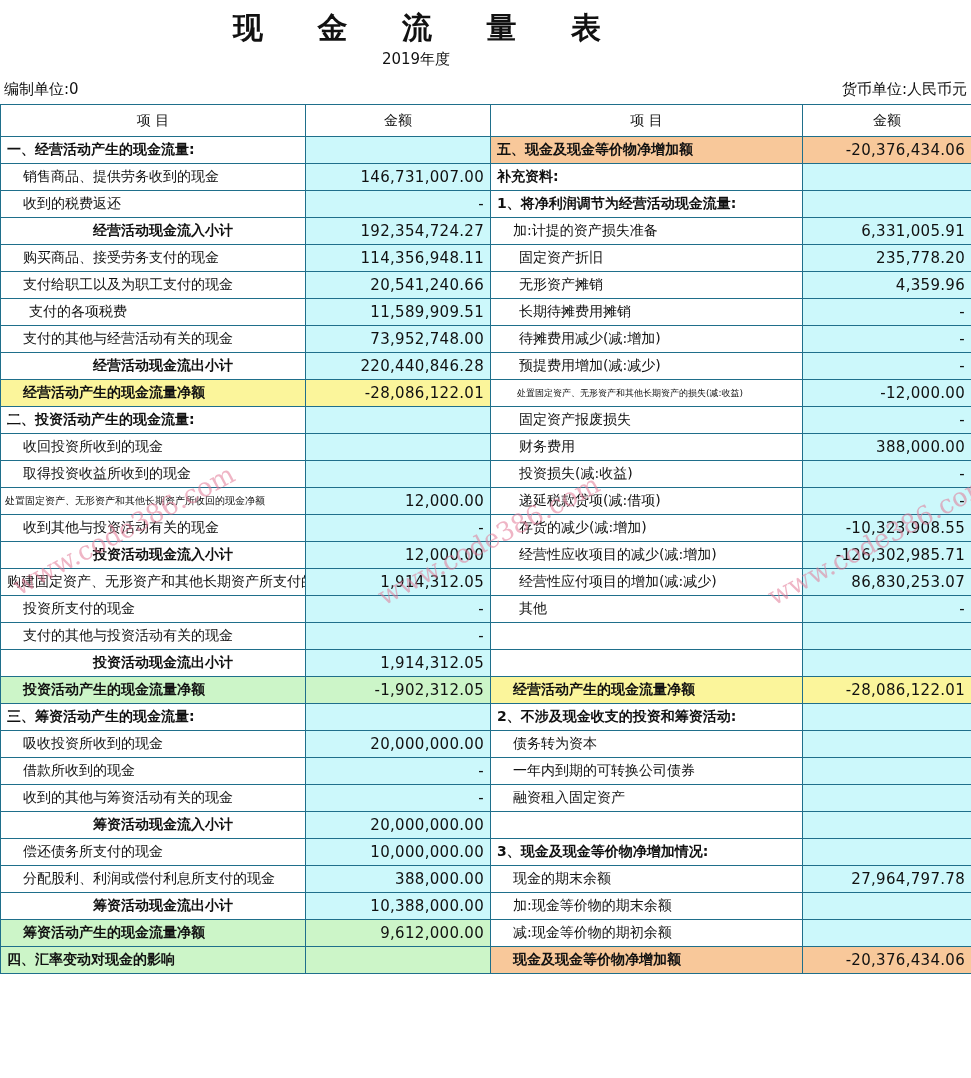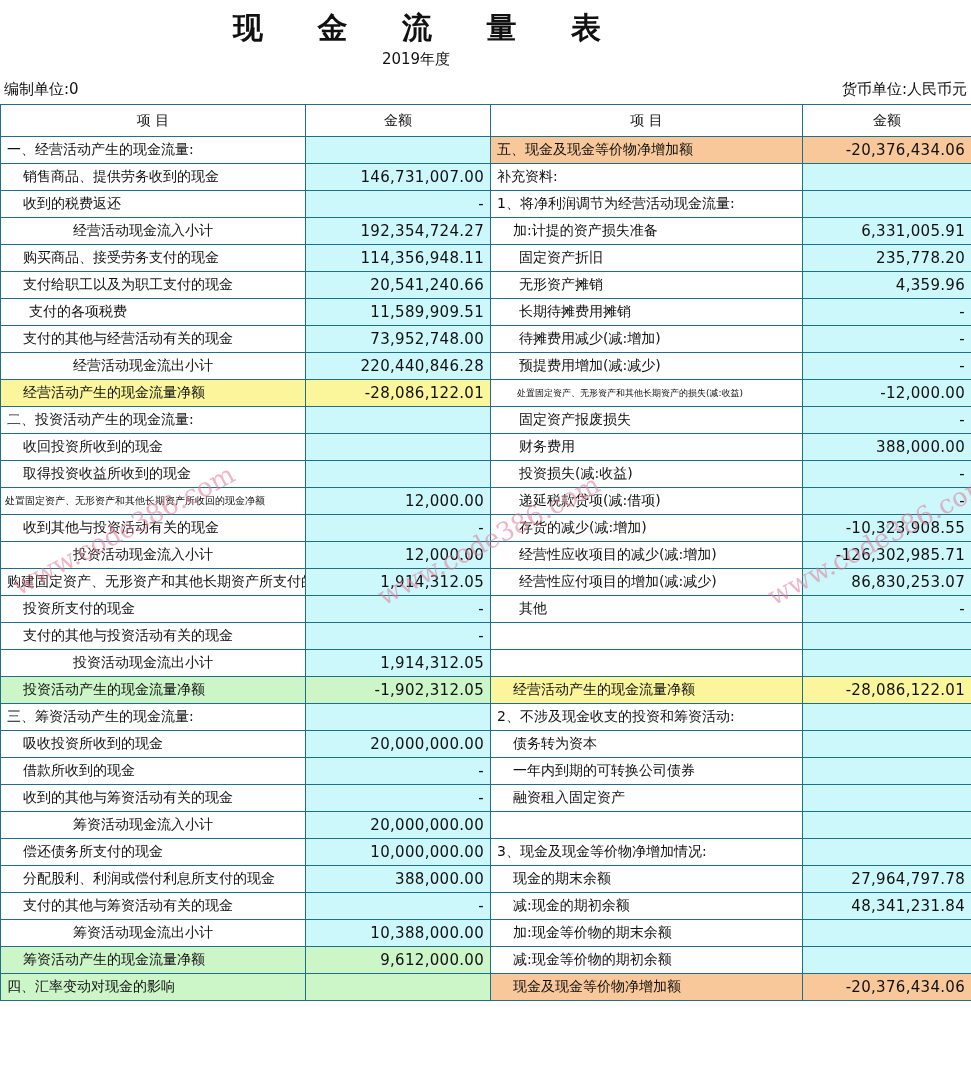--- a/index.html
+++ b/index.html
@@ -6,24 +6,24 @@
   body{width:971px;height:1078px;position:relative;overflow:hidden;font-family:"DejaVu Sans","Liberation Sans",sans-serif;color:#111;}
   .title{position:absolute;left:0;top:8px;width:834px;text-align:center;font-family:"DejaVu Serif","Liberation Serif",serif;font-weight:bold;font-size:30px;letter-spacing:22px;padding-left:22px;box-sizing:border-box;}
   .year{position:absolute;left:0;top:50px;width:832px;text-align:center;font-size:15px;}
   .unit-left{position:absolute;left:4px;top:80px;font-size:15px;}
   .unit-right{position:absolute;right:4px;top:80px;font-size:15px;}
   table{position:absolute;left:0;top:104px;width:971px;border-collapse:collapse;table-layout:fixed;}
   td{border:1px solid #1f6f8b;height:27px;padding:0 6px;font-size:14px;white-space:nowrap;overflow:hidden;box-sizing:border-box;}
   tr.head td{height:32px;text-align:center;font-size:14px;background:#fff;}
   td.amt{text-align:right;background:#ccf8fb;font-size:15px;letter-spacing:0.3px;}
   td.lbl{background:#fff;}
-  .b{font-weight:normal;margin-left:28px;}
+  .b{font-weight:bold;margin-left:28px;}
   .i1{padding-left:22px;}
   .i2{padding-left:28px;}
-  .sub{padding-left:72px;font-weight:normal;}
+  .sub{padding-left:92px;font-weight:bold;}
   .tiny{font-size:10px;padding-left:4px;font-family:Liberation Serif, serif;}
   .tiny2{font-size:9px;padding-left:26px;}
   .yellow{background:#fbf59b !important;}
   .green{background:#ccf5c8 !important;}
   .orange{background:#f8c89a !important;}
   .wm{position:absolute;color:rgba(225,120,150,0.55);font-family:"DejaVu Serif",serif;font-size:26px;transform:rotate(-28deg);pointer-events:none;white-space:nowrap;}
 </style>
 </head>
 <body>
 
@@ -210,26 +210,20 @@
         <td class="lbl b ">3、现金及现金等价物净增加情况:</td>
         <td class="amt "></td>
       </tr>
       <tr>
         <td class="lbl i1 ">分配股利、利润或偿付利息所支付的现金</td>
         <td class="amt ">388,000.00</td>
         <td class="lbl i1 ">现金的期末余额</td>
         <td class="amt ">27,964,797.78</td>
       </tr>
       <tr>
-        <td class="lbl i1 ">支付的其他与筹资活动有关的现金</td>
-        <td class="amt ">-</td>
-        <td class="lbl i1 ">减:现金的期初余额</td>
-        <td class="amt ">48,341,231.84</td>
-      </tr>
-      <tr>
         <td class="lbl sub ">筹资活动现金流出小计</td>
         <td class="amt ">10,388,000.00</td>
         <td class="lbl i1 ">加:现金等价物的期末余额</td>
         <td class="amt "></td>
       </tr>
       <tr>
         <td class="lbl i1 b green">筹资活动产生的现金流量净额</td>
         <td class="amt green">9,612,000.00</td>
         <td class="lbl i1 ">减:现金等价物的期初余额</td>
         <td class="amt "></td>

